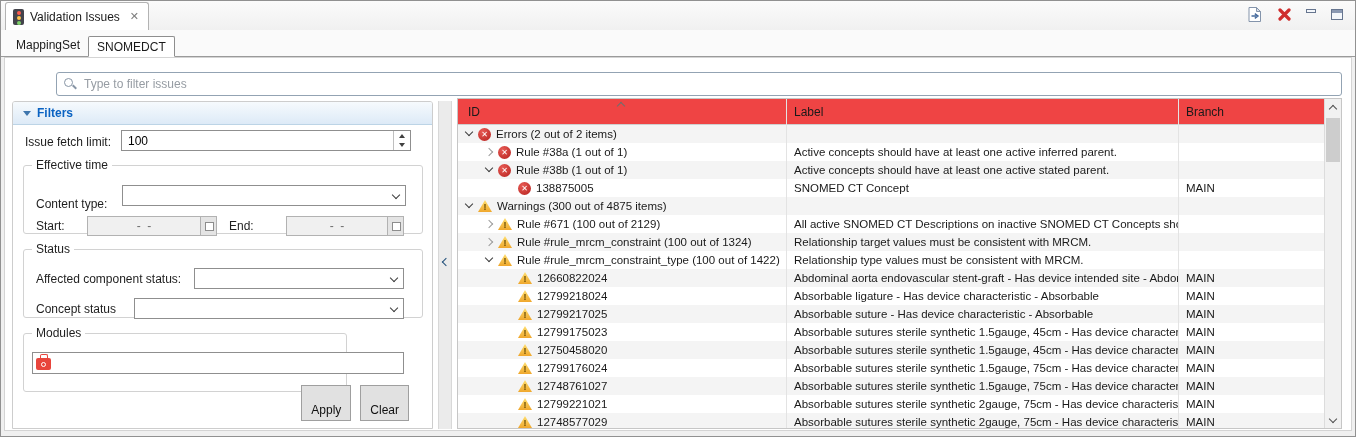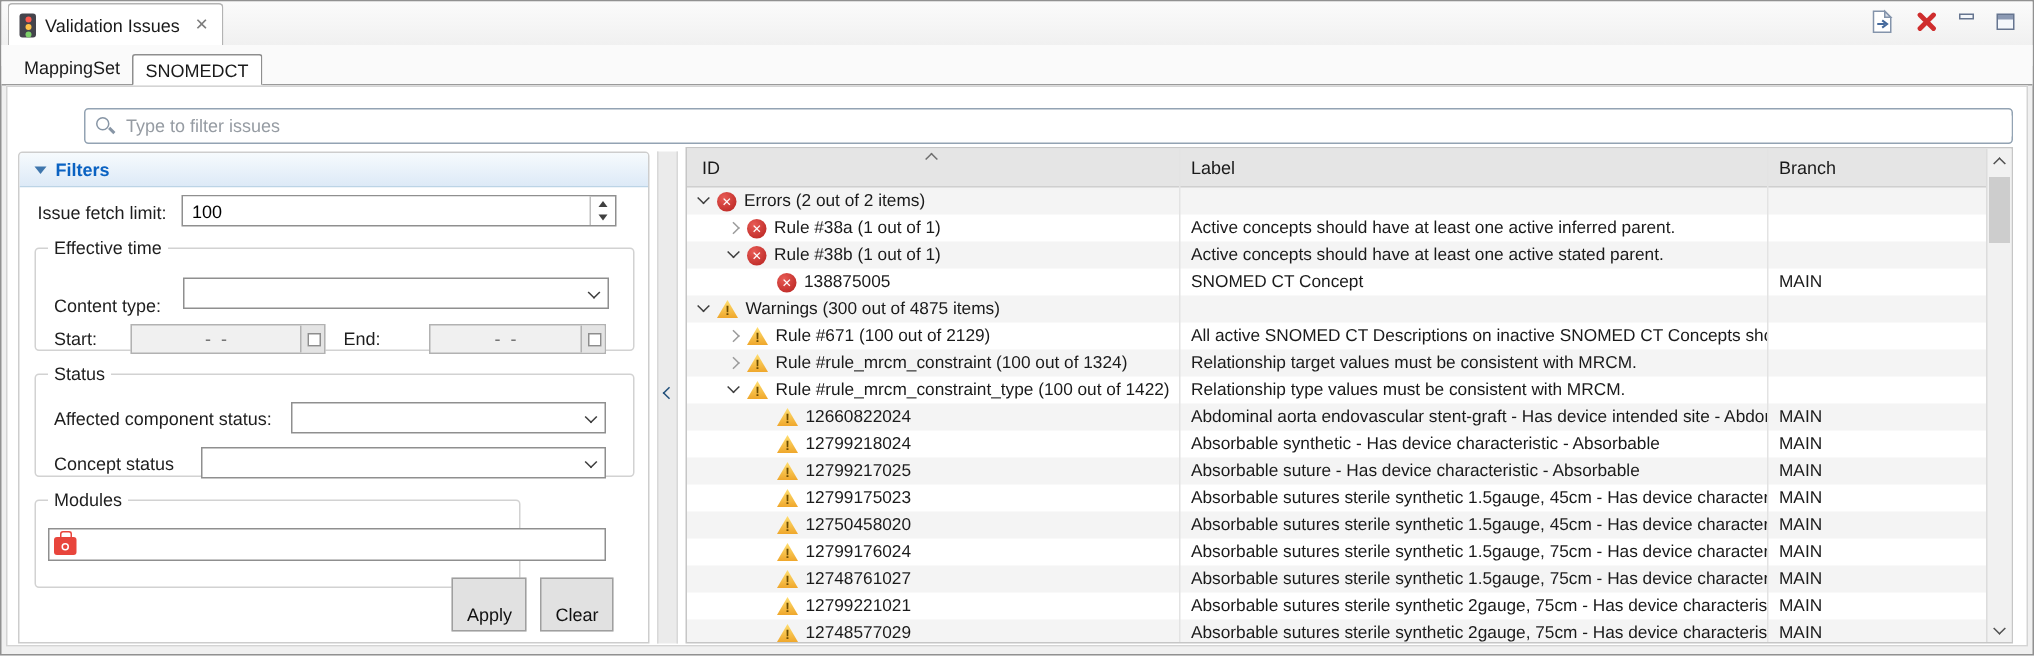--- a/index.html
+++ b/index.html
@@ -90,21 +90,21 @@
   
   .sash { position:absolute; left:433px; top:43px; width:14px; height:328px; background:#ebebeb;
     border-left:1px solid #d8d8d8; border-right:1px solid #d8d8d8; }
   .sash .collapse { position:absolute; left:4px; top:158px; width:6px; height:6px;
     border-right:1.5px solid #1f4e79; border-top:1.5px solid #1f4e79; transform:rotate(-135deg); cursor:pointer; }
 
   
   .issues-table { position:absolute; left:452px; top:40px; right:9px; height:331px;
     border:1px solid #c6c6c6; background:#fff; overflow:hidden; }
   .grid-line { position:absolute; top:0; bottom:0; width:1px; background:#e3e3e3; pointer-events:none; z-index:3; }
-  .thead { position:absolute; left:0; top:0; right:17px; height:26px; background:#e5e5e5;
+  .thead { position:absolute; left:0; top:0; right:17px; height:26px; background:#ef4444;
     border-bottom:1px solid #cfcfcf; display:flex; z-index:2;justify-content:flex-end; }
   .th { display:flex; align-items:center; cursor:pointer; position:relative; }
   .th-id { width:328px; padding-left:10px; }
   .th-label { width:392px; padding-left:8px; }
   .th-branch { flex:1; padding-left:8px; }
   .sort-caret { position:absolute; left:160px; top:4px; width:6px; height:6px;
     border-right:1.5px solid #6e6e6e; border-top:1.5px solid #6e6e6e; transform:rotate(-45deg); }
 
   .tbody { position:absolute; left:0; top:26px; right:17px; bottom:0; overflow:hidden; font-size:11.5px; }
   .irow { display:flex; height:18px; align-items:center; cursor:pointer; white-space:nowrap; }
@@ -356,21 +356,21 @@
     <div class="cell-label"><span>Abdominal aorta endovascular stent-graft - Has device intended site - Abdomina</span></div>
     <div class="cell-branch"><span>MAIN</span></div>
   </div>
           <div class="irow">
     <div class="cell-id">
       <span class="indent" style="width: 44px;"></span>
       <span class="expander leaf"></span>
       <span class="sev warning"></span>
       <span>12799218024</span>
     </div>
-    <div class="cell-label"><span>Absorbable synthetic - Has device characteristic - Absorbable</span></div>
+    <div class="cell-label"><span>Absorbable ligature - Has device characteristic - Absorbable</span></div>
     <div class="cell-branch"><span>MAIN</span></div>
   </div>
           <div class="irow">
     <div class="cell-id">
       <span class="indent" style="width: 44px;"></span>
       <span class="expander leaf"></span>
       <span class="sev warning"></span>
       <span>12799217025</span>
     </div>
     <div class="cell-label"><span>Absorbable suture - Has device characteristic - Absorbable</span></div>

